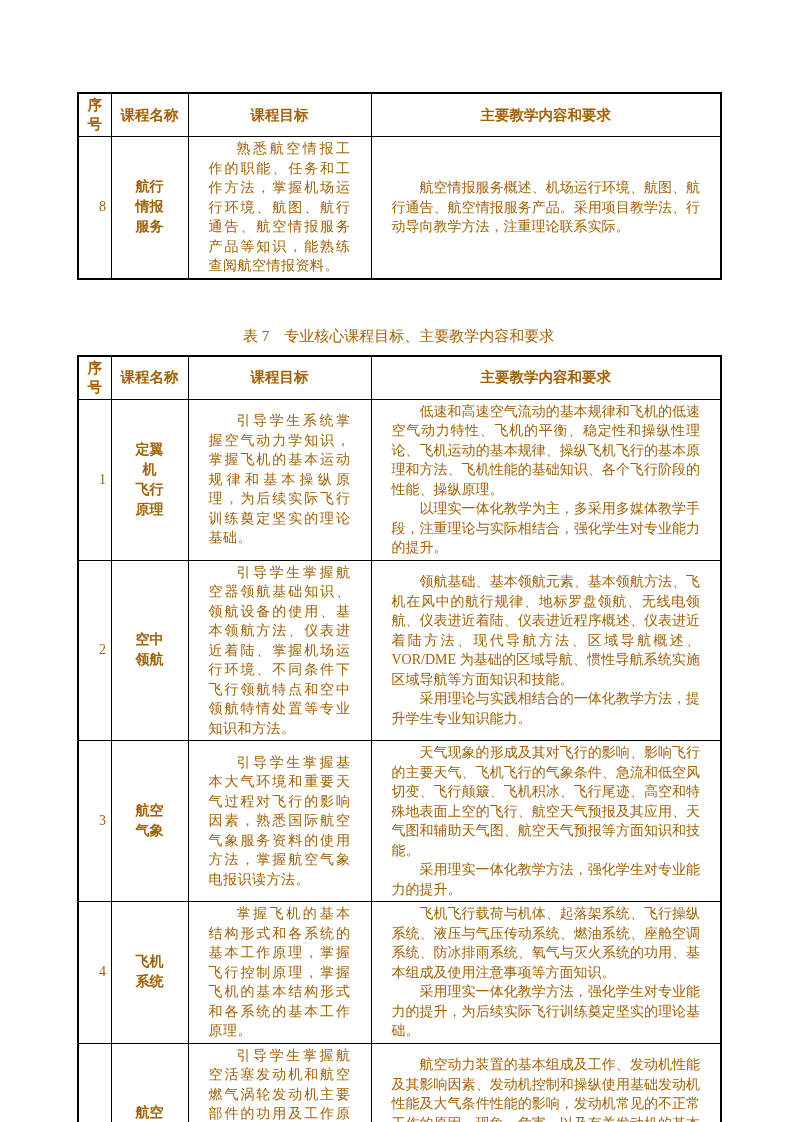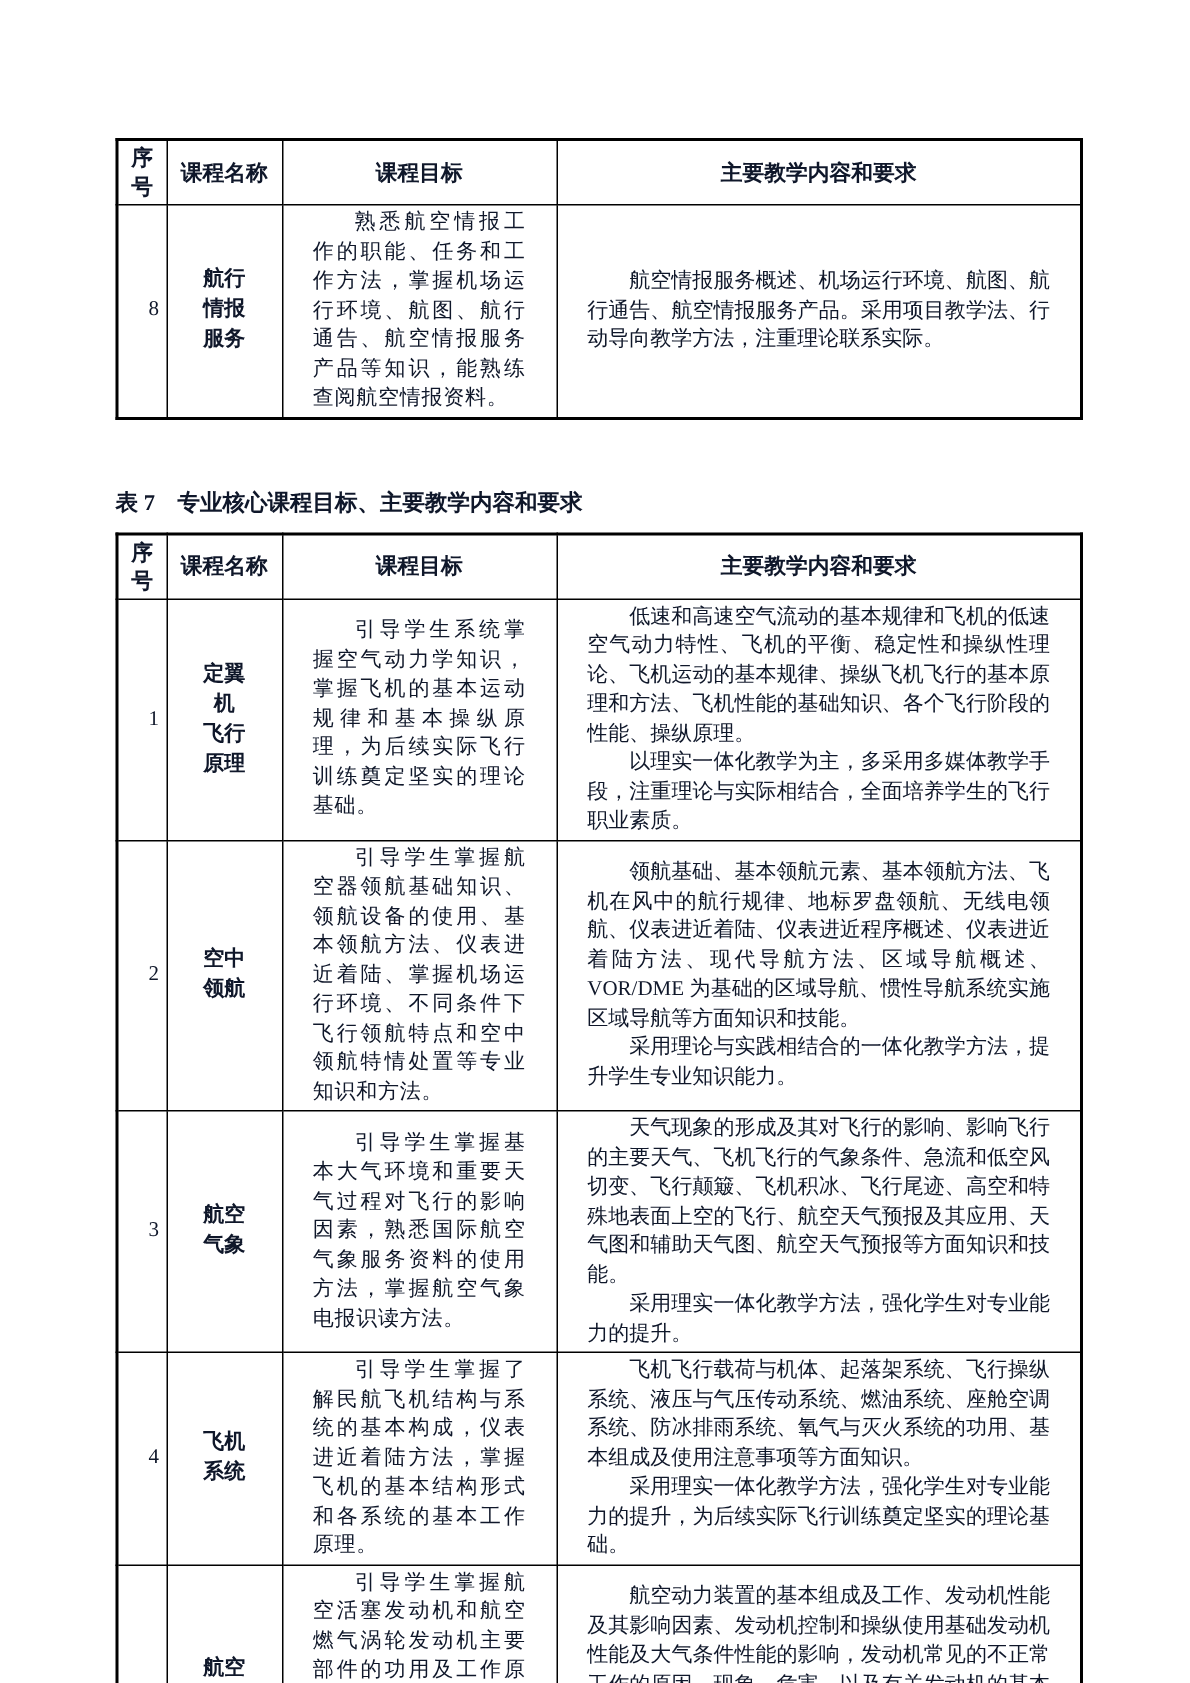--- a/index.html
+++ b/index.html
@@ -6,21 +6,21 @@
     margin: 0;
     padding: 0;
     background: #ffffff;
   }
   .page {
     position: relative;
     width: 793px;
     height: 1122px;
     background: #ffffff;
     font-family: "Liberation Serif", "DejaVu Serif", serif;
-    color: #0f172a;
+    color: #a16207;
     overflow: hidden;
   }
   table.doc-table {
     border-collapse: collapse;
     width: 643px;
     margin-left: 77px;
     table-layout: fixed;
   }
   table.doc-table { border: 2px solid #000; }
   .doc-table th, .doc-table td {
@@ -64,21 +64,22 @@
   .table-core tbody tr:nth-child(1) { height: 108px; }
   .table-core tbody tr:nth-child(2) { height: 138px; }
   .table-core tbody tr:nth-child(3) { height: 130px; }
   .table-core tbody tr:nth-child(4) { height: 107px; }
   .table-core tbody tr:nth-child(5) { height: 150px; }
 
   .table-continued { margin-top: 92px; }
   .table7-title {
     width: 643px;
     margin: 46px 0 9px 77px;
-    font-weight: bold;
+    text-align: center;
+    font-weight: normal;
     font-size: 15px;
     line-height: 20px;
   }
 </style>
 </head>
 <body>
 
 <div class="page">
 
   <table class="doc-table table-continued">
@@ -138,21 +139,21 @@
         <td class="cell-no">1</td>
         <td class="cell-name">
           <span class="name-line">定翼机</span>
           <span class="name-line">飞行原理</span>
         </td>
         <td class="cell-goal">
           <p class="para">引导学生系统掌握空气动力学知识，掌握飞机的基本运动规律和基本操纵原理，为后续实际飞行训练奠定坚实的理论基础。</p>
         </td>
         <td class="cell-cont">
           <p class="para">低速和高速空气流动的基本规律和飞机的低速空气动力特性、飞机的平衡、稳定性和操纵性理论、飞机运动的基本规律、操纵飞机飞行的基本原理和方法、飞机性能的基础知识、各个飞行阶段的性能、操纵原理。</p>
-          <p class="para">以理实一体化教学为主，多采用多媒体教学手段，注重理论与实际相结合，全面培养学生的飞行职业素质。</p>
+          <p class="para">以理实一体化教学为主，多采用多媒体教学手段，注重理论与实际相结合，强化学生对专业能力的提升。</p>
         </td>
       </tr>
         <tr>
         <td class="cell-no">2</td>
         <td class="cell-name">
           <span class="name-line">空中领航</span>
 
         </td>
         <td class="cell-goal">
           <p class="para">引导学生掌握航空器领航基础知识、领航设备的使用、基本领航方法、仪表进近着陆、掌握机场运行环境、不同条件下飞行领航特点和空中领航特情处置等专业知识和方法。</p>
@@ -176,21 +177,21 @@
           <p class="para">采用理实一体化教学方法，强化学生对专业能力的提升。</p>
         </td>
       </tr>
         <tr>
         <td class="cell-no">4</td>
         <td class="cell-name">
           <span class="name-line">飞机系统</span>
 
         </td>
         <td class="cell-goal">
-          <p class="para">引导学生掌握了解民航飞机结构与系统的基本构成，仪表进近着陆方法，掌握飞机的基本结构形式和各系统的基本工作原理。</p>
+          <p class="para">掌握飞机的基本结构形式和各系统的基本工作原理，掌握飞行控制原理，掌握飞机的基本结构形式和各系统的基本工作原理。</p>
         </td>
         <td class="cell-cont">
           <p class="para">飞机飞行载荷与机体、起落架系统、飞行操纵系统、液压与气压传动系统、燃油系统、座舱空调系统、防冰排雨系统、氧气与灭火系统的功用、基本组成及使用注意事项等方面知识。</p>
           <p class="para">采用理实一体化教学方法，强化学生对专业能力的提升，为后续实际飞行训练奠定坚实的理论基础。</p>
         </td>
       </tr>
         <tr>
         <td class="cell-no">5</td>
         <td class="cell-name">
           <span class="name-line">航空动力</span>

